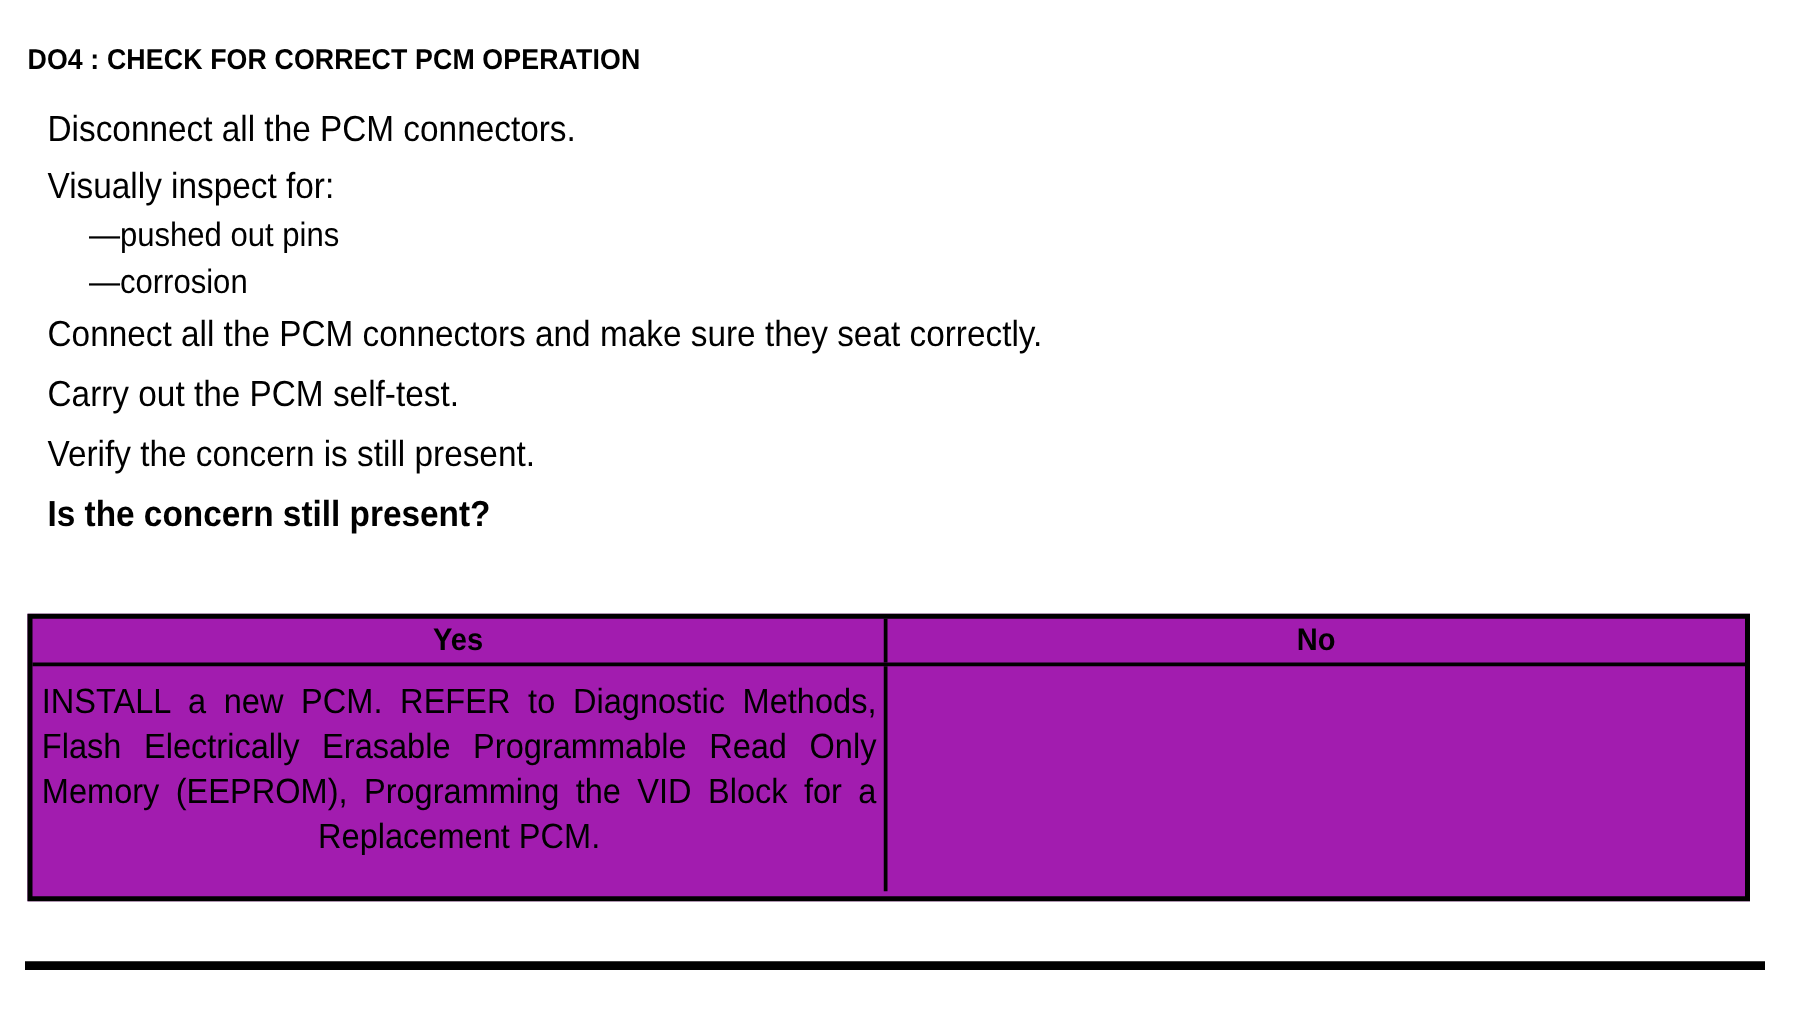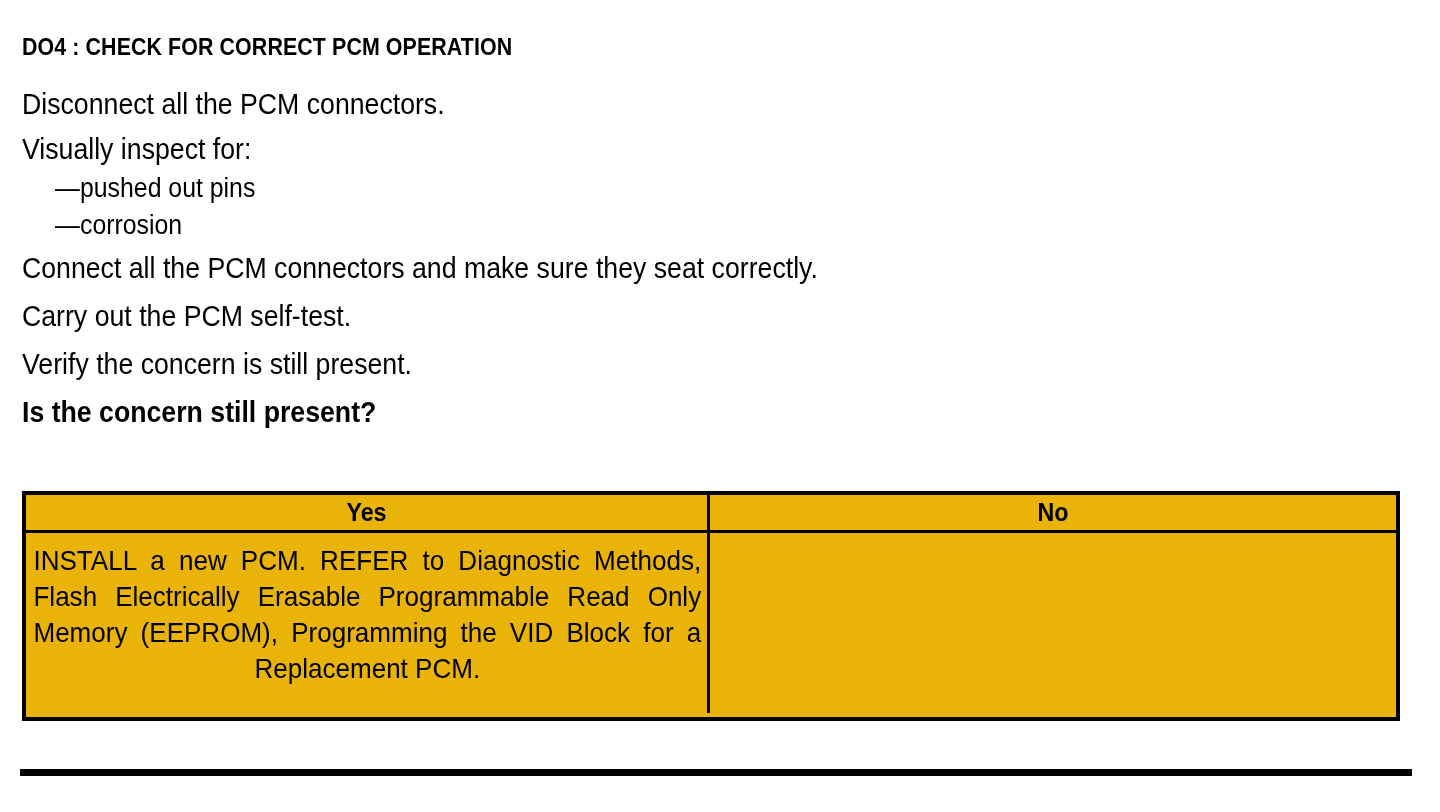--- a/index.html
+++ b/index.html
@@ -36,21 +36,21 @@
     letter-spacing: 0.1px;
     line-height: 28px;
     white-space: nowrap;
     transform: scaleX(0.93);
     transform-origin: left top;
   }
 
   
   .procedure {
     position: absolute;
-    left: 22px;
+    left: 38px;
     top: 80px;
     width: 1380px;
   }
   .proc-line {
     font-size: 29px;
     line-height: 48px;
     white-space: nowrap;
     transform: scaleX(0.92);
     transform-origin: left top;
     height: 48px;
@@ -71,21 +71,21 @@
 
   
   .decision-table {
     position: absolute;
     left: 22px;
     top: 491px;
     width: 1378px;
     height: 230px;
     border: 4px solid #000000;
     box-sizing: border-box;
-    background: #eab308;
+    background: #a21caf;
   }
   .dt-header {
     display: flex;
     height: 38px;
     border-bottom: 3px solid #000000;
     box-sizing: border-box;
   }
   .dt-body {
     display: flex;
     height: 180px;

